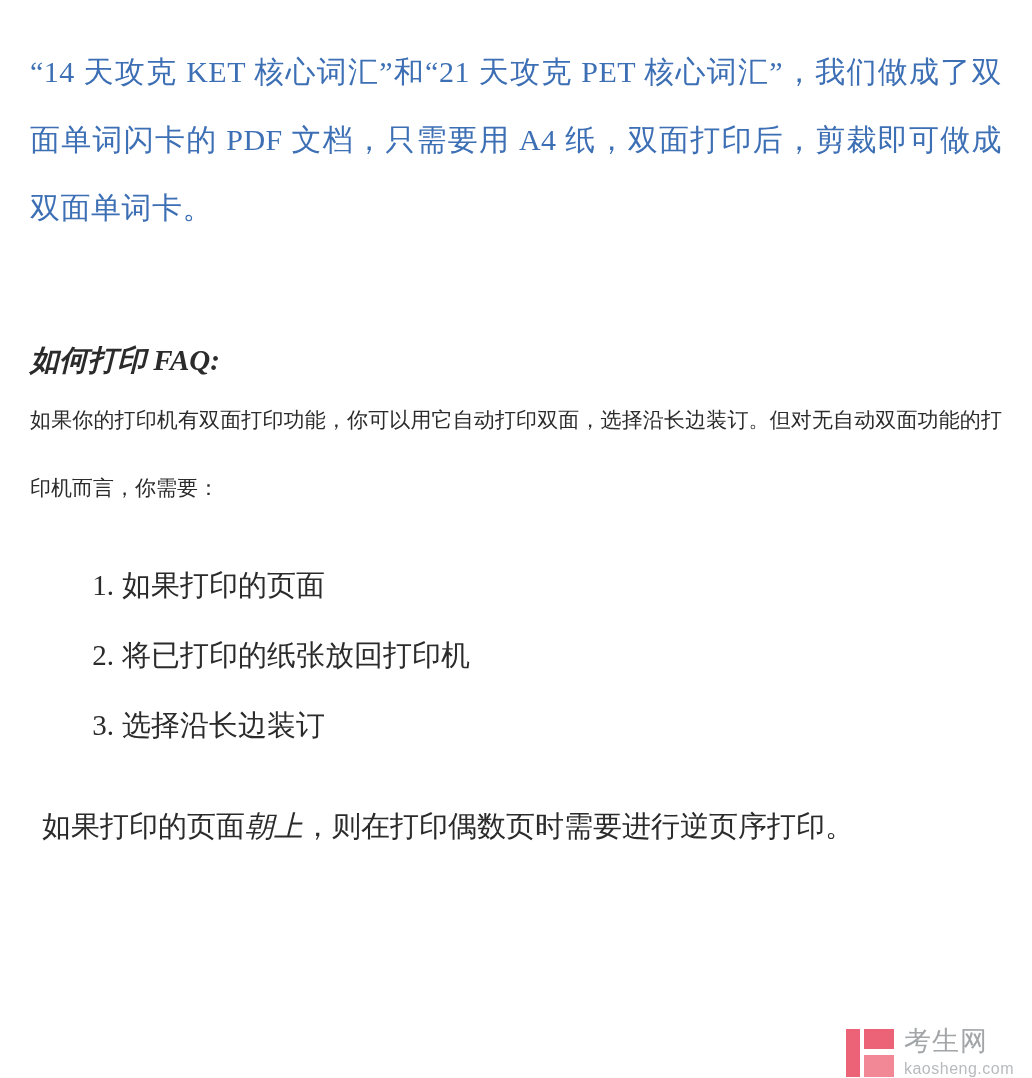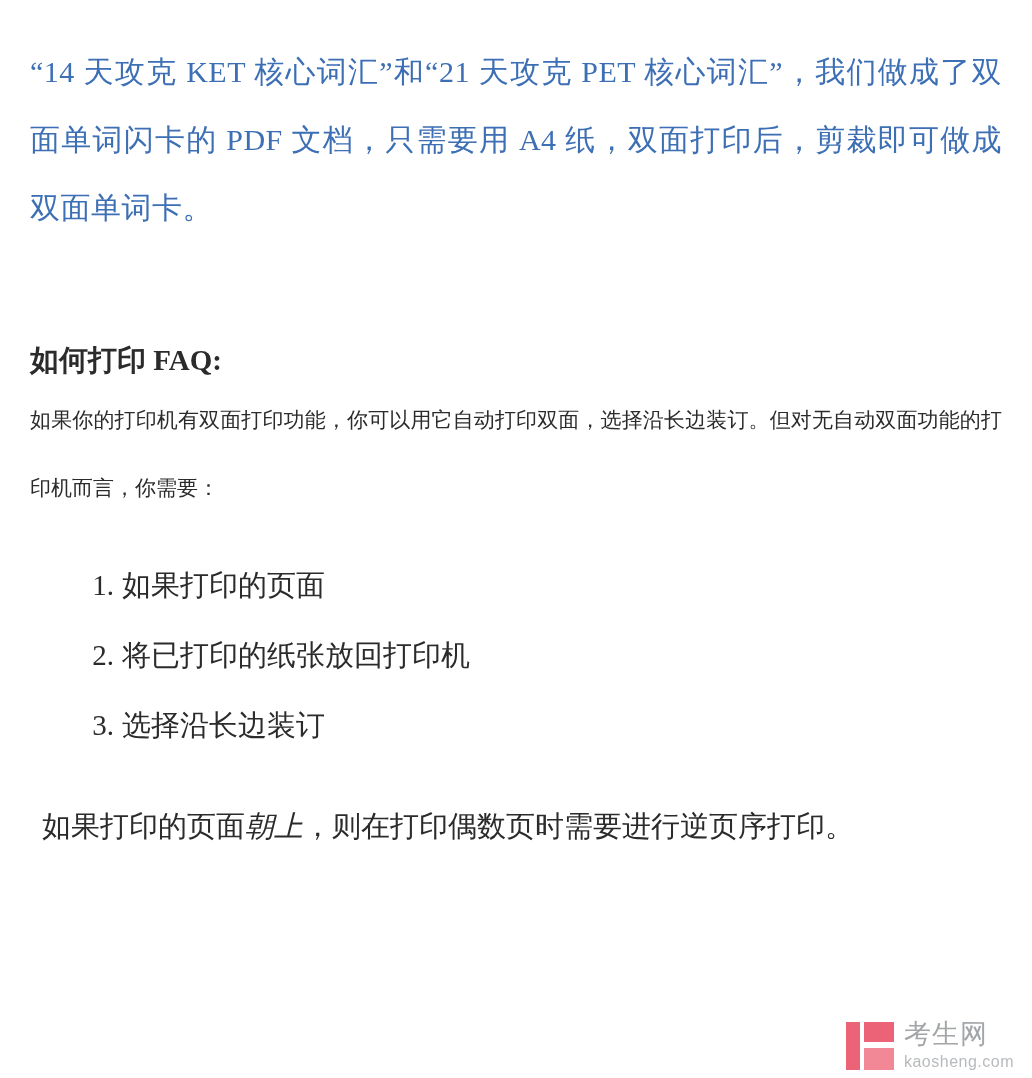--- a/index.html
+++ b/index.html
@@ -32,20 +32,21 @@
     margin: 0;
   }
   .spacer-1 {
     height: 92px;
   }
   .faq-title {
     font-size: 29px;
     line-height: 52px;
     color: #2b2b2b;
     margin: 0 0 0 0;
+    font-style: italic;
   }
   .faq-body {
     font-size: 21px;
     line-height: 68px;
     color: #2b2b2b;
     margin: 0;
     text-align: justify;
     text-justify: inter-ideograph;
   }
   .spacer-2 {
@@ -81,21 +82,21 @@
     color: #2b2b2b;
     margin: 12px;
   }
   .closing em {
     font-style: italic;
   }
   
   .watermark {
     position: absolute;
     right: 18px;
-    bottom: 8px;
+    bottom: 1px;
     display: flex;
     align-items: center;
     opacity: 0.82;
   }
   .wm-mark {
     width: 48px;
     height: 48px;
     position: relative;
     margin-right: 10px;
   }

